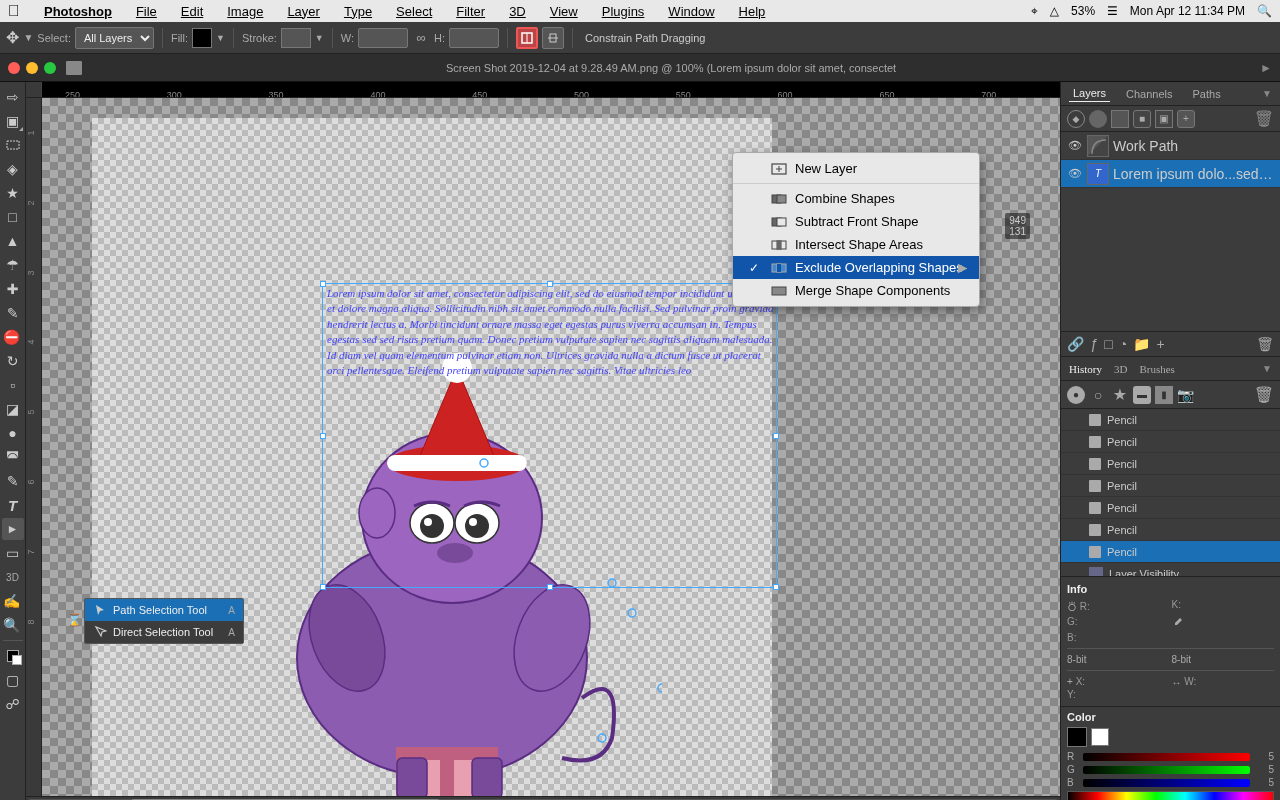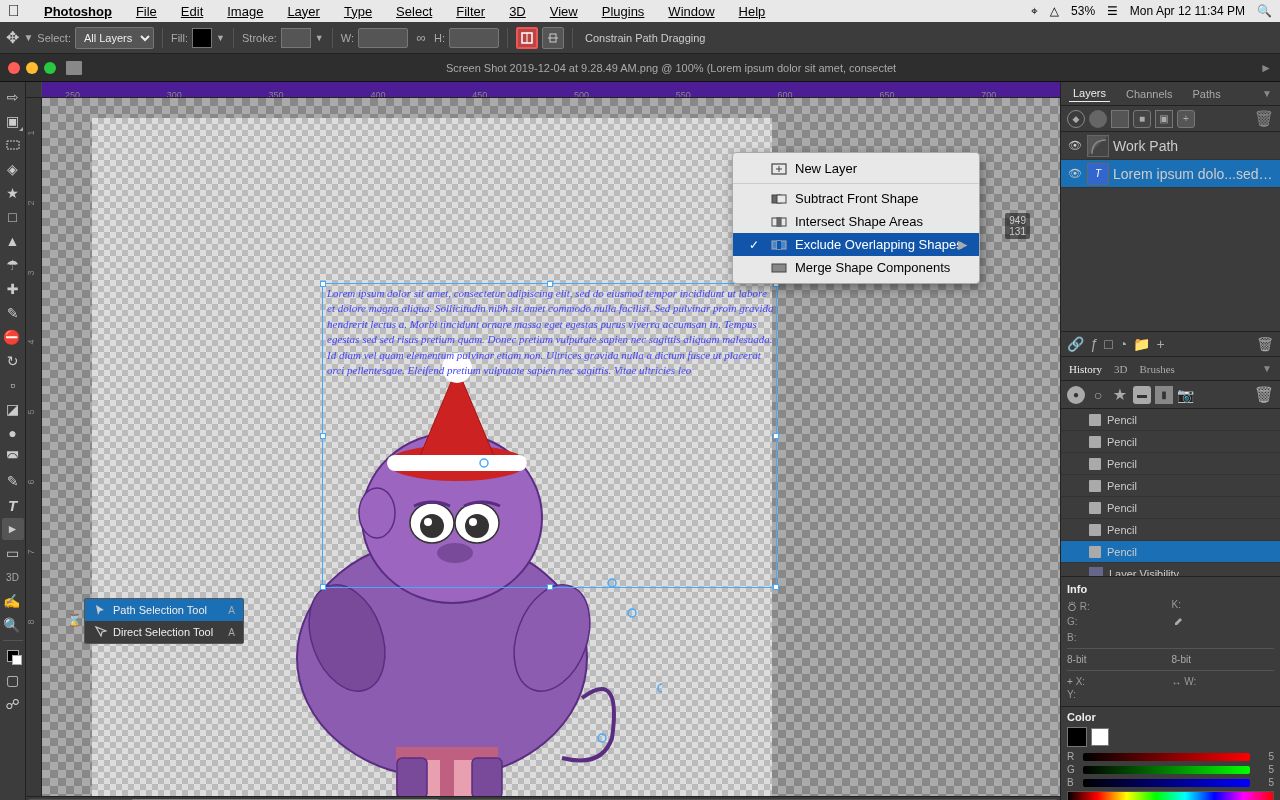--- a/index.html
+++ b/index.html
@@ -119,21 +119,21 @@
     
     #canvas-area {
       flex: 1;
       display: flex;
       flex-direction: column;
       overflow: hidden;
       position: relative;
     }
     #ruler-h {
       height: 16px;
-      background: #4c1d95;
+      background: #000000;
       border-bottom: 1px solid #222;
       display: flex;
       align-items: center;
       overflow: hidden;
       position: relative;
     }
     .ruler-corner { width: 16px; height: 16px; background: #3a3a3a; border-right: 1px solid #444; border-bottom: 1px solid #444; flex-shrink: 0; }
     .ruler-marks { flex: 1; height: 16px; position: relative; overflow: hidden; }
     .ruler-mark { position: absolute; top: 8px; font-size: 9px; color: #888; transform: translateX(-50%); }
 
@@ -692,20 +692,28 @@
                 <line x1="8" y1="3" x2="8" y2="9" stroke="#444" stroke-width="1"></line>
                 <line x1="5" y1="6" x2="11" y2="6" stroke="#444" stroke-width="1"></line>
               </svg>
             <span>New Layer</span>
           </div>
           <div class="dropdown-separator"></div>
           <div class="dropdown-item">
             <span class="check"></span>
             <svg width="16" height="12" viewBox="0 0 16 12">
                 <rect x="1" y="2" width="9" height="8" fill="#666" stroke="#444" stroke-width="1"></rect>
+                <rect x="6" y="2" width="9" height="8" fill="#888" stroke="#444" stroke-width="1"></rect>
+              </svg>
+            <span>Combine Shapes</span>
+          </div>
+          <div class="dropdown-item">
+            <span class="check"></span>
+            <svg width="16" height="12" viewBox="0 0 16 12">
+                <rect x="1" y="2" width="9" height="8" fill="#666" stroke="#444" stroke-width="1"></rect>
                 <rect x="6" y="2" width="9" height="8" fill="#e8e8e8" stroke="#444" stroke-width="1"></rect>
               </svg>
             <span>Subtract Front Shape</span>
           </div>
           <div class="dropdown-item">
             <span class="check"></span>
             <svg width="16" height="12" viewBox="0 0 16 12">
                 <rect x="1" y="2" width="9" height="8" fill="none" stroke="#444" stroke-width="1"></rect>
                 <rect x="6" y="2" width="9" height="8" fill="none" stroke="#444" stroke-width="1"></rect>
                 <rect x="6" y="2" width="4" height="8" fill="#666"></rect>

